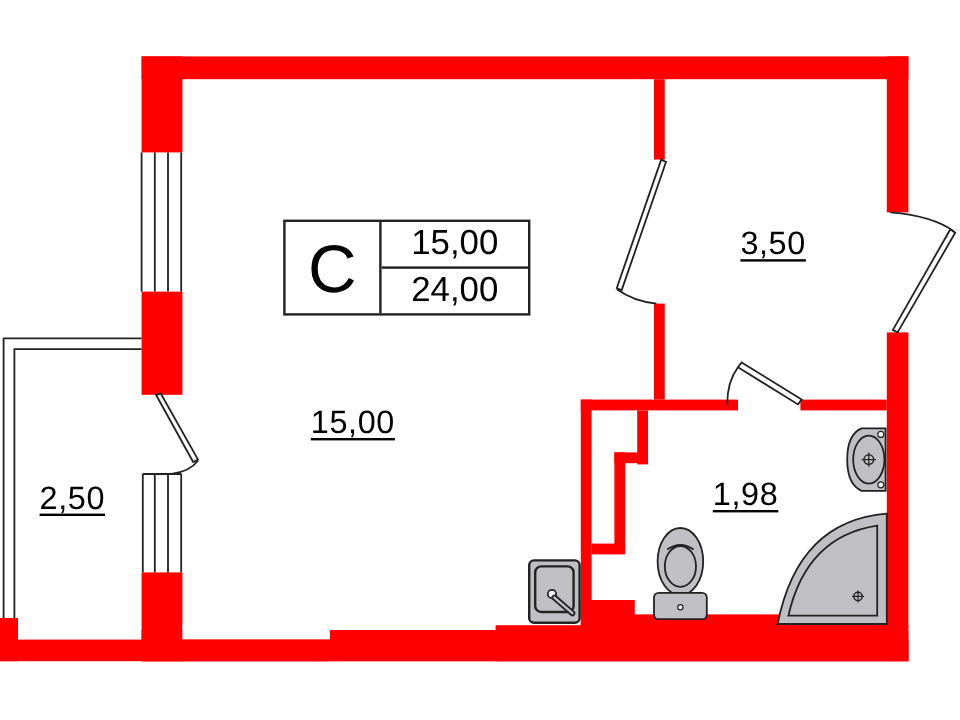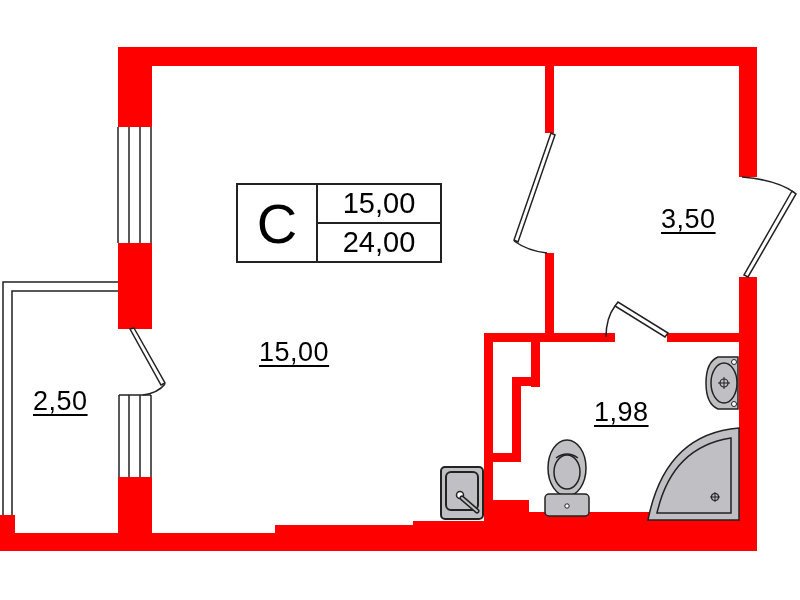--- a/index.html
+++ b/index.html
@@ -137,15 +137,15 @@
 
 <div class="legend-box">
   <div class="legend-letter">C</div>
   <div class="legend-values">
     <div class="legend-val">15,00</div>
     <div class="legend-val">24,00</div>
   </div>
 </div>
 
 <div class="label area-label" style="left:259px; top:337px;">15,00</div>
-<div class="label area-label" style="left:617px; top:204px;margin-left:44px;">3,50</div>
+<div class="label area-label" style="left:617px; top:188px;">3,50</div>
 <div class="label area-label" style="left:594px; top:397px;">1,98</div>
-<div class="label area-label" style="left:33px; top:386px;text-decoration:underline;">2,50</div>
+<div class="label area-label" style="left:33px; top:400px;text-decoration:underline;">2,50</div>
 
 </body></html>

